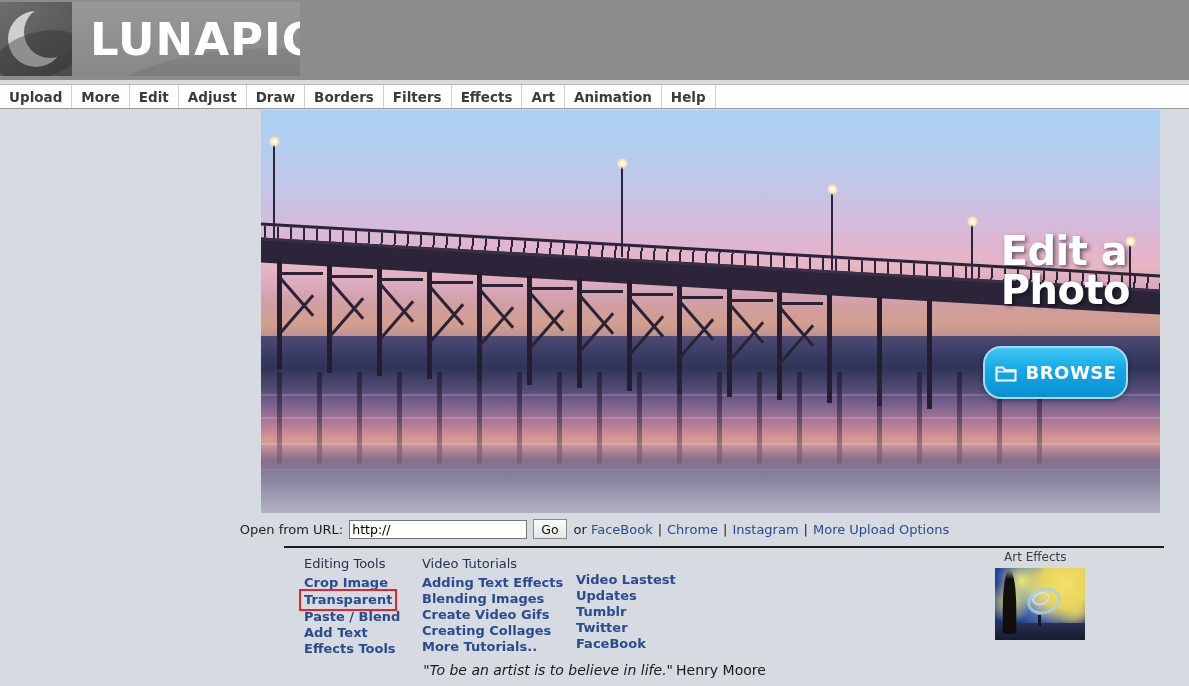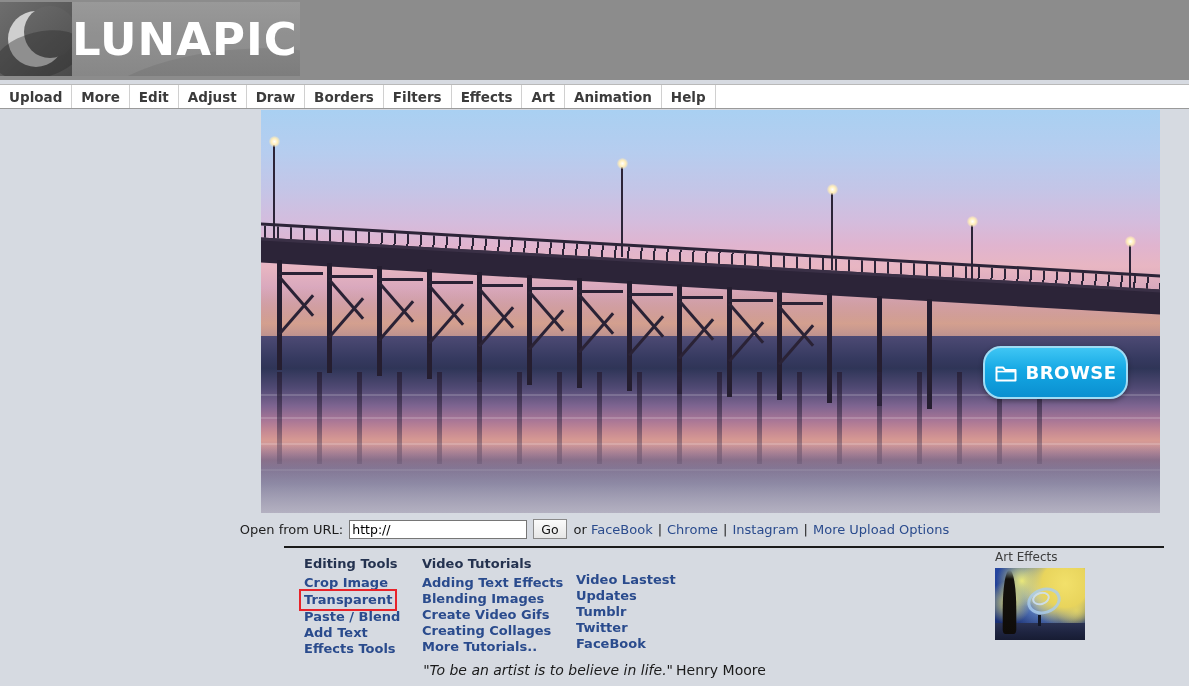--- a/index.html
+++ b/index.html
@@ -61,21 +61,21 @@
     background: rgba(0,0,0,0.07);
     transform: rotate(-6deg);
   }
   #logo-wordmark {
     position: relative; z-index: 2;
     color: #ffffff;
     font-family: "DejaVu Sans", sans-serif;
     font-size: 45px;
     font-weight: 700;
     letter-spacing: 1px;
-    padding-left: 0;
+    padding-left: 18px;
     line-height: 1;
   }
 
   
   #menubar {
     position: absolute; left: 0; top: 84px;
     width: 1189px; height: 25px;
     background: #ffffff;
     border-top: 1px solid #b9b9b9;
     border-bottom: 1px solid #9a9a9a;
@@ -278,21 +278,21 @@
 
   
   #cols {
     position: absolute; left: 304px; top: 446px;
     display: flex;
     gap: 0;
   }
   .col { display: flex; flex-direction: column; }
   .col-head {
     font-size: 13px;
-    font-weight: bold;
+    font-weight: normal;
     color: #24324f;
     margin-bottom: 3px;
     font-family: "DejaVu Sans", sans-serif;
     line-height: 16px;
   }
   .col a {
     font-size: 13px;
     font-weight: bold;
     color: #2a4b8d;
     text-decoration: none;
@@ -314,20 +314,21 @@
 
   
   #art-effects {
     position: absolute; left: 995px; top: 440px;
   }
   #art-label {
     font-size: 12px;
     color: #3d3d3d;
     margin-bottom: 4px;
     font-family: "DejaVu Sans", sans-serif;
+    margin-left: 9px;
   }
   #art-thumb {
     width: 90px; height: 72px;
     overflow: hidden;
     position: relative;
     background: #1a2a6b;
     cursor: pointer;
   }
   #art-thumb .sky {
     position: absolute; inset: 0;
@@ -483,20 +484,24 @@
     <div class="reflection" style="left:536px;"></div>
     <div class="reflection" style="left:576px;"></div>
     <div class="reflection" style="left:616px;"></div>
     <div class="reflection" style="left:656px;"></div>
     <div class="reflection" style="left:696px;"></div>
     <div class="reflection" style="left:736px;"></div>
     <div class="reflection" style="left:776px;"></div>
 
     <div id="shoreline"></div>
 
+    <div id="hero-title">
+      <div>Edit a</div>
+      <div>Photo</div>
+    </div>
 
     <div id="browse-btn">
       <svg width="22" height="18" viewBox="0 0 22 18">
         <path d="M1.5 3.5 h6.5 l2 2.4 h10.5 v10.6 h-19 z" fill="none" stroke="#ffffff" stroke-width="2" stroke-linejoin="round"></path>
         <path d="M1.5 7.6 h19" stroke="#ffffff" stroke-width="1.6"></path>
       </svg>
       <span class="label">BROWSE</span>
     </div>
   </div>
 

